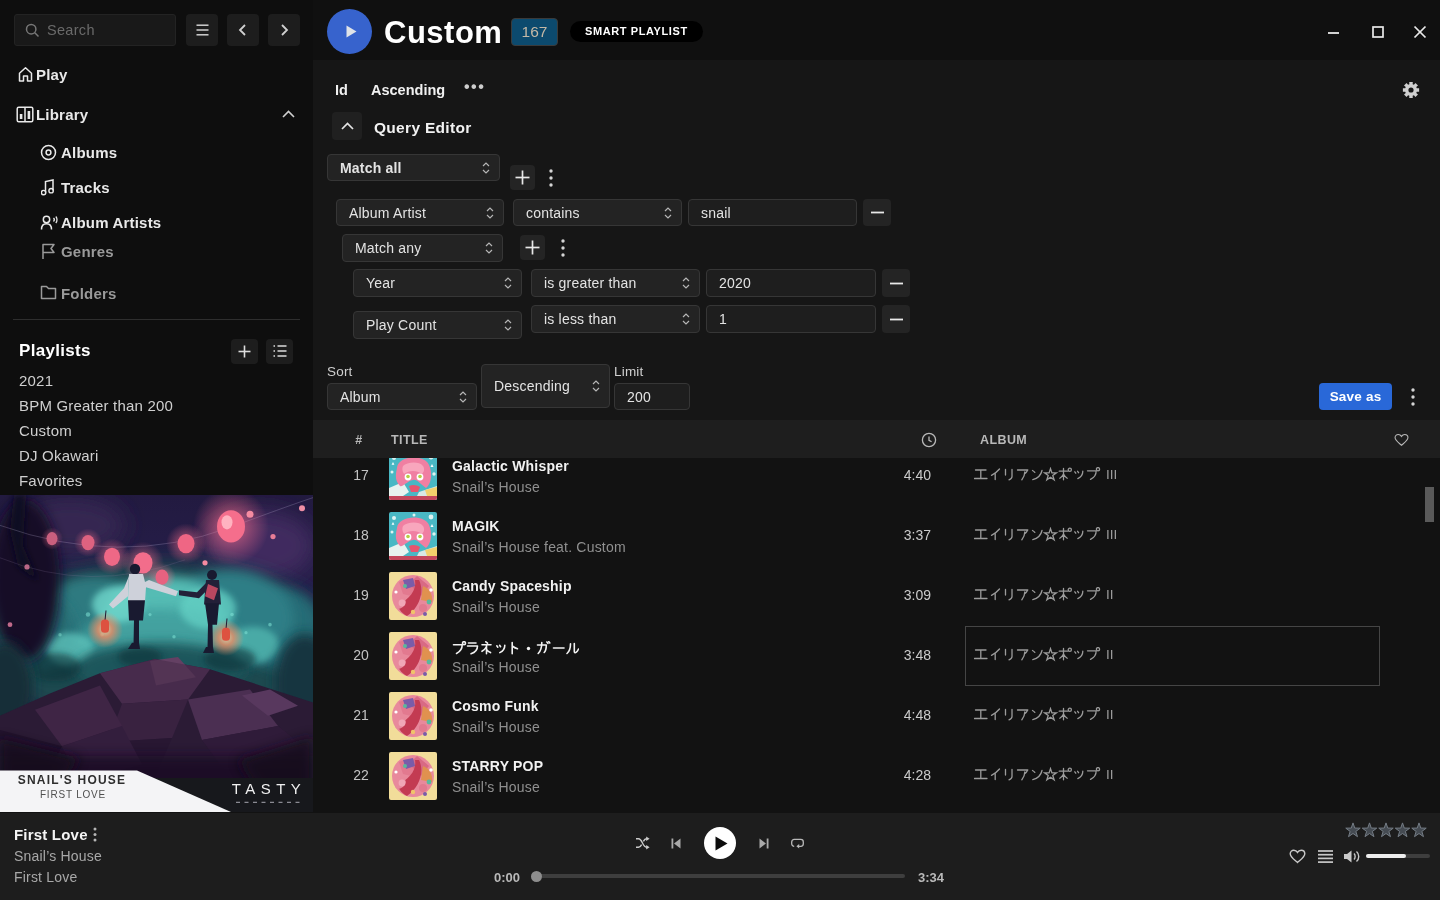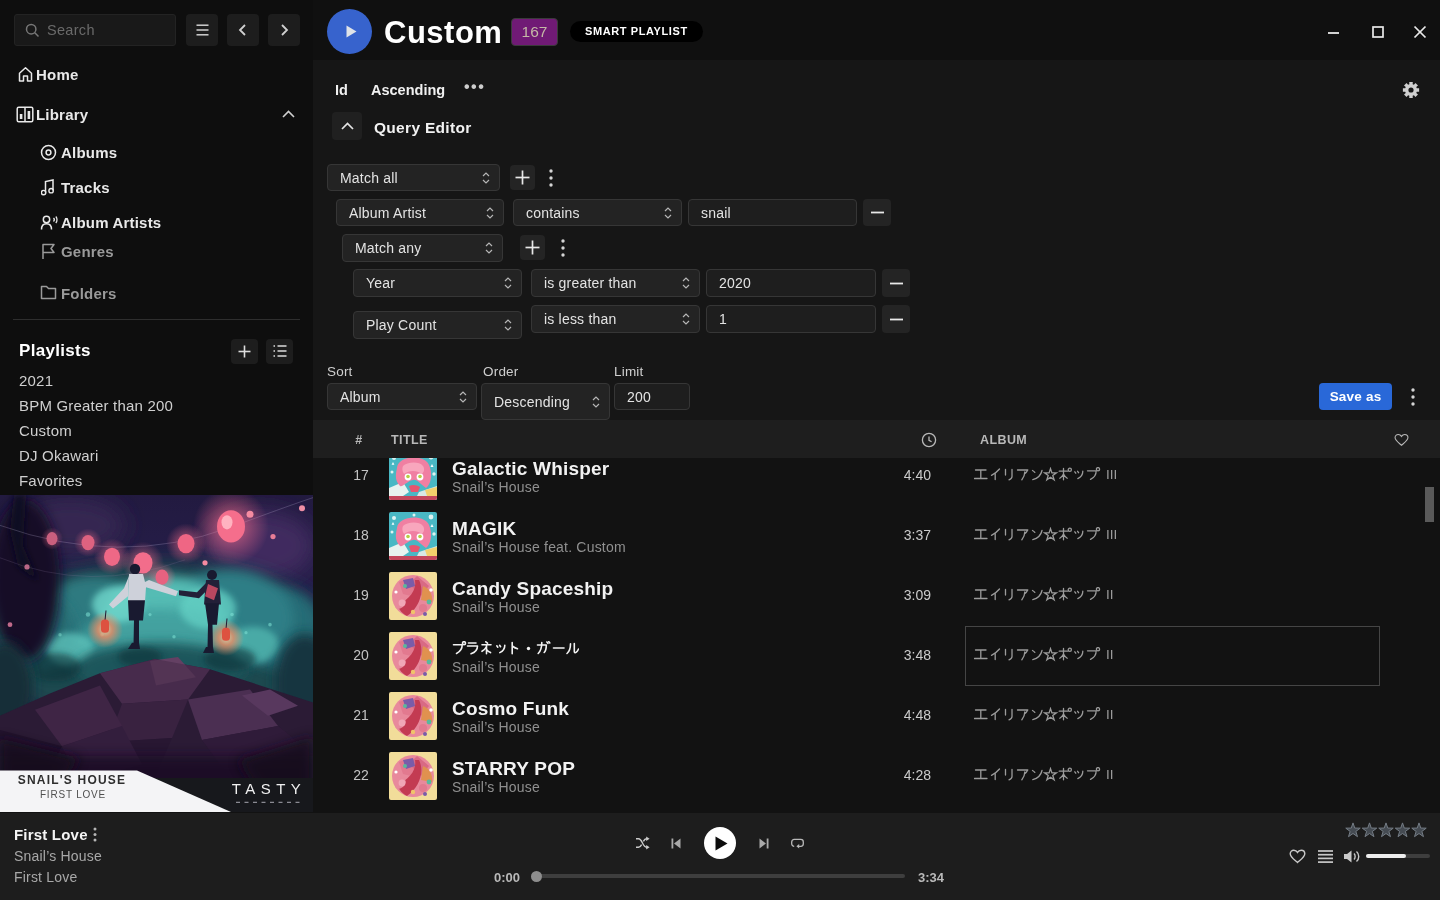--- a/index.html
+++ b/index.html
@@ -27,21 +27,21 @@
 .plitem { position:absolute; left:19px; color:#cfcfcf; font-size:15px; letter-spacing:.2px; }
 #art { position:absolute; left:0; top:495px; width:313px; height:317px; }
 
 
 #main { position:absolute; left:313px; top:0; width:1127px; height:813px; background:#121212; }
 #mhead { position:absolute; left:0; top:0; width:1127px; height:60px; background:#101010; }
 #playbtn { position:absolute; left:14px; top:9px; width:45px; height:45px; border-radius:50%;
   background:#3763cd; }
 #playbtn svg { position:absolute; left:19px; top:16px; }
 #ptitle { position:absolute; left:71px; top:15px; color:#fff; font-size:31px; font-weight:700; letter-spacing:.5px;}
-#chip167 { position:absolute; left:198px; top:18px; width:47px; height:28px; background:#701a75;
+#chip167 { position:absolute; left:198px; top:18px; width:47px; height:28px; background:#0c4a6e;
   border:1px solid #3a3a3a; border-radius:4px; color:#c4b8a6; font-size:15.5px; text-align:center; line-height:26px;}
 #chipsmart { position:absolute; left:257px; top:21px; height:21px; background:#000; border-radius:12px;
   color:#fff; font-size:11px; font-weight:700; letter-spacing:.6px; line-height:21px; padding:0 15px;}
 .winbtn { position:absolute; top:0; }
 
 #toolbar { position:absolute; left:0; top:60px; width:1127px; height:360px; background:#161616; }
 #tb-id { position:absolute; left:22px; top:22px; color:#f0f0f0; font-size:14.5px; font-weight:700;}
 #tb-asc { position:absolute; left:58px; top:22px; color:#f0f0f0; font-size:14.5px; font-weight:700;}
 #tb-dots { position:absolute; left:151px; top:18px; color:#cdcdcd; font-size:16px; font-weight:700; letter-spacing:1.5px;}
 #qe-btn { position:absolute; left:19px; top:52px; width:30px; height:28px; background:#202020; border-radius:4px; text-align:center;}
@@ -58,21 +58,21 @@
 #saveas { position:absolute; left:1006px; top:323px; width:73px; height:27px; background:#2968d8;
   border-radius:4px; color:#fff; font-size:13.5px; font-weight:700; text-align:center; line-height:27px; letter-spacing:.2px;}
 
 
 #thead { position:absolute; left:0; top:420px; width:1127px; height:38px; background:#1e1e1e;
   color:#b9b9b9; font-size:12.5px; font-weight:700; letter-spacing:.4px; }
 #rows { position:absolute; left:0; top:458px; width:1127px; height:355px; overflow:hidden; background:#121212;}
 .trow { position:absolute; left:0; width:1127px; height:60px; }
 .trow .num { position:absolute; left:28px; top:21px; width:40px; text-align:center; color:#c3c3c3; font-size:14px;}
 .trow .thumb { position:absolute; left:76px; top:6px; width:48px; height:48px; border-radius:2px; overflow:hidden;}
-.trow .title { position:absolute; left:139px; top:12px; color:#f2f2f2; font-size:19px; font-weight:700; letter-spacing:.2px;}
+.trow .title { position:absolute; left:139px; top:12px; color:#f2f2f2; font-size:14px; font-weight:700; letter-spacing:.2px;}
 .trow .artist { position:absolute; left:139px; top:33px; color:#909090; font-size:14px; letter-spacing:.2px;}
 .trow .dur { position:absolute; left:558px; top:21px; width:60px; text-align:right; color:#cccccc; font-size:14px;}
 .trow .alb { position:absolute; left:661px; top:21px; }
 #focuscell { position:absolute; left:652px; top:168px; width:415px; height:60px; border:1px solid #454545;}
 #scrollthumb { position:absolute; left:1112px; top:29px; width:9px; height:35px; background:#5a5a5a;}
 
 
 #pbar { position:absolute; left:0; top:813px; width:1440px; height:87px; background:#1d1d1d; }
 #pb-title { position:absolute; left:14px; top:13px; color:#f5f5f5; font-size:15px; font-weight:700; letter-spacing:.2px;}
 #pb-dots { position:absolute; left:82px; top:13px;}
@@ -179,21 +179,21 @@
           <polyline points="9,2 4,7 9,12" fill="none" stroke="#d0d0d0" stroke-width="1.8"></polyline>
         </svg></div>
   <div class="sbtn" style="left:268px;"><svg style="margin-top:9px;" width="14" height="14" viewBox="0 0 14 14">
           <polyline points="5,2 10,7 5,12" fill="none" stroke="#d0d0d0" stroke-width="1.8"></polyline>
         </svg></div>
 
   <div class="navitem" style="top:64px;">
     <svg class="ic" style="left:17px;" width="17" height="17" viewBox="0 0 17 17">
           <path d="M2.5 7.2 L8.5 1.8 L14.5 7.2 L14.5 15 L10.5 15 L10.5 10 L6.5 10 L6.5 15 L2.5 15 Z" fill="none" stroke="#e9e9e9" stroke-width="1.5" stroke-linejoin="round"></path>
         </svg>
-    <span class="tx" style="left:36px;">Home</span>
+    <span class="tx" style="left:36px;">Play</span>
   </div>
   <div class="navitem" style="top:104px;">
     <svg class="ic" style="left:16px;" width="18" height="17" viewBox="0 0 18 17">
           <rect x="1.2" y="1.2" width="15.6" height="14.6" rx="1.5" fill="none" stroke="#e9e9e9" stroke-width="1.5"></rect>
           <line x1="9" y1="1.5" x2="9" y2="15.5" stroke="#e9e9e9" stroke-width="1.5"></line>
           <rect x="3.8" y="8" width="2.6" height="5" fill="#e9e9e9"></rect>
           <rect x="11.6" y="5" width="2.6" height="8" fill="#e9e9e9"></rect>
         </svg>
     <span class="tx" style="left:36px;">Library</span>
     <svg class="ic" style="left:282px; top:6px;" width="13" height="8" viewBox="0 0 13 8">
@@ -428,21 +428,21 @@
     <div id="tb-asc">Ascending</div>
     <div id="tb-dots">•••</div>
     <svg class="winbtn" style="left:1089px; top:21px;" width="18" height="18" viewBox="0 0 18 18">
           <path fill="#cfcfcf" d="M7.22 0.89 L10.78 0.89 L10.65 3.23 L11.92 3.76 L13.47 2.01 L15.99 4.53 L14.24 6.08 L14.77 7.35 L17.11 7.22 L17.11 10.78 L14.77 10.65 L14.24 11.92 L15.99 13.47 L13.47 15.99 L11.92 14.24 L10.65 14.77 L10.78 17.11 L7.22 17.11 L7.35 14.77 L6.08 14.24 L4.53 15.99 L2.01 13.47 L3.76 11.92 L3.23 10.65 L0.89 10.78 L0.89 7.22 L3.23 7.35 L3.76 6.08 L2.01 4.53 L4.53 2.01 L6.08 3.76 L7.35 3.23 Z M11.6 9 A2.6 2.6 0 1 0 6.4 9 A2.6 2.6 0 1 0 11.6 9 Z"></path>
         </svg>
     <div id="qe-btn"><svg style="margin-top:10px;" width="13" height="8" viewBox="0 0 13 8">
             <polyline points="1,7 6.5,1.5 12,7" fill="none" stroke="#e5e5e5" stroke-width="1.7"></polyline>
           </svg></div>
     <div id="qe-title">Query Editor</div>
 
-    <div class="qsel" style="left:14px; top:104px; width:173px; height:27px;">
+    <div class="qsel" style="left:14px; top:94px; width:173px; height:27px;font-weight:bold;">
           <span class="lab">Match all</span>
           <svg width="8" height="13" viewBox="0 0 8 13">
             <polyline points="1,4.5 4,1.5 7,4.5" fill="none" stroke="#b5b5b5" stroke-width="1.2"></polyline>
             <polyline points="1,8.5 4,11.5 7,8.5" fill="none" stroke="#b5b5b5" stroke-width="1.2"></polyline>
           </svg>
         </div>
     <div class="qbtn" style="left:197px; top:105px;"><svg style="margin-top:5px;" width="15" height="15" viewBox="0 0 15 15">
             <g stroke="#e8e8e8" stroke-width="1.7">
               <line x1="7.5" y1="0.5" x2="7.5" y2="14.5"></line>
               <line x1="0.5" y1="7.5" x2="14.5" y2="7.5"></line>
@@ -543,21 +543,21 @@
     <div class="qlabel" style="left:14px; top:304px;">Sort</div>
     <div class="qlabel" style="left:170px; top:304px;">Order</div>
     <div class="qlabel" style="left:301px; top:304px;text-align:center;">Limit</div>
     <div class="qsel" style="left:14px; top:323px; width:150px; height:27px;">
           <span class="lab">Album</span>
           <svg width="8" height="13" viewBox="0 0 8 13">
             <polyline points="1,4.5 4,1.5 7,4.5" fill="none" stroke="#b5b5b5" stroke-width="1.2"></polyline>
             <polyline points="1,8.5 4,11.5 7,8.5" fill="none" stroke="#b5b5b5" stroke-width="1.2"></polyline>
           </svg>
         </div>
-    <div class="qsel" style="left:168px; top:323px; width:129px; height:37px;">
+    <div class="qsel" style="left:168px; top:304px; width:129px; height:44px;">
           <span class="lab">Descending</span>
           <svg width="8" height="13" viewBox="0 0 8 13">
             <polyline points="1,4.5 4,1.5 7,4.5" fill="none" stroke="#b5b5b5" stroke-width="1.2"></polyline>
             <polyline points="1,8.5 4,11.5 7,8.5" fill="none" stroke="#b5b5b5" stroke-width="1.2"></polyline>
           </svg>
         </div>
     <div class="qinp" style="left:301px; top:323px; width:76px; height:27px;">
           <span class="lab">200</span>
         </div>
     <div id="saveas">Save as</div>

